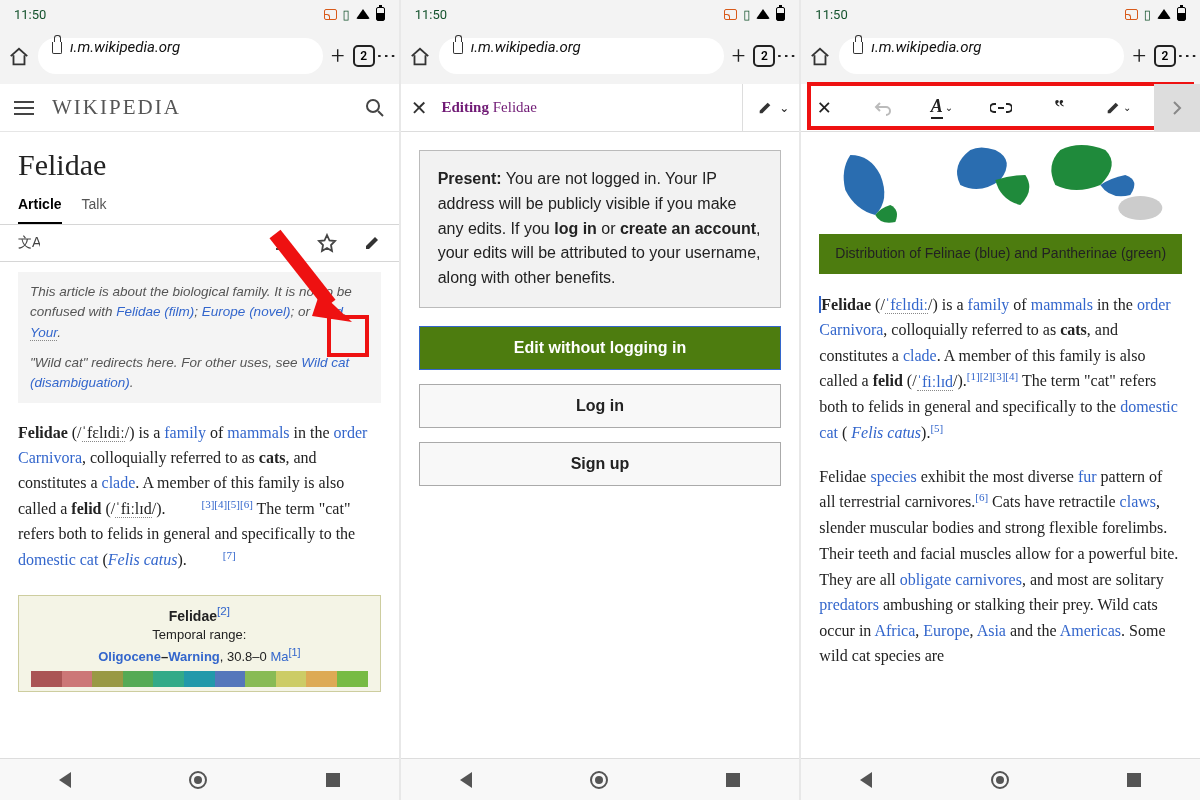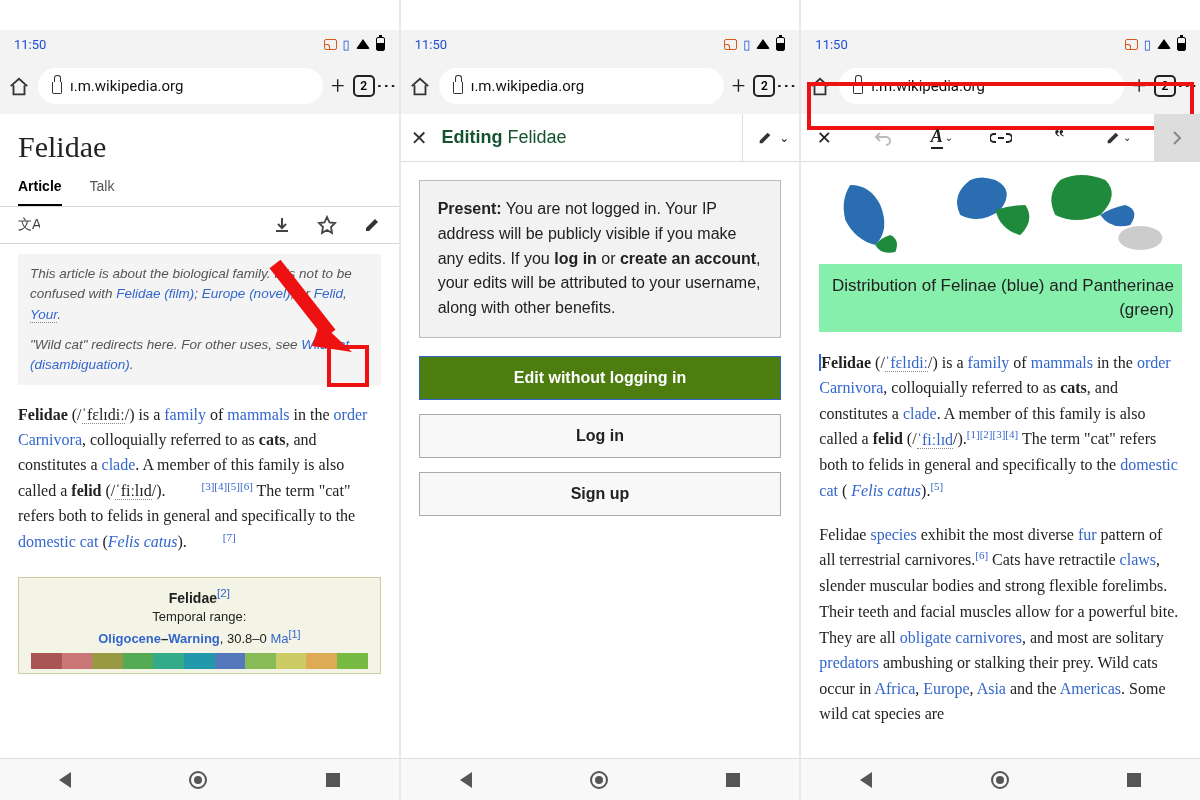--- a/index.html
+++ b/index.html
@@ -13,41 +13,41 @@
   .phone {
     width: 399px; height: 800px;
     background: #fff;
     display: flex; flex-direction: column;
     position: relative;
   }
   
   .statusbar {
     height: 28px; background: #f3f3f3;
     display: flex; align-items: center; justify-content: space-between;
-    padding: 0 14px; font-size: 13px; color: #1d4ed8; margin-top: 30px;
+    padding: 0 14px; font-size: 13px; color: #14532d;
   }
   .statusbar .right { display: flex; gap: 6px; align-items: center; }
   .statusbar .cast { width:13px; height:11px; border:1.5px solid #000; border-radius:2px; position:relative; }
   .statusbar .cast::after { content:""; position:absolute; bottom:-1px; left:-1px; width:5px; height:5px; border-top:1.5px solid #000; border-right:1.5px solid #000; border-radius:0 3px 0 0; transform:rotate(0deg);}
   .statusbar .cast.orange { border-color:#d85a1a; }
   .statusbar .cast.orange::after{ border-color:#d85a1a;}
   .statusbar .vib { font-size:13px; }
   .statusbar .wifi { width:0;height:0; border-left:7px solid transparent; border-right:7px solid transparent; border-bottom:10px solid #000; border-radius:2px;}
   .statusbar .batt { width:9px; height:14px; border:1.5px solid #000; border-radius:2px; position:relative; background:linear-gradient(to top,#000 60%,transparent 60%);}
   .statusbar .batt::before{content:"";position:absolute;top:-3px;left:2px;width:3px;height:2px;background:#000;}
   
   .browsertop {
     height: 56px; background: #f3f3f3;
     display: flex; align-items: center; padding: 0 8px; gap: 8px;
   }
   .browsertop .home { width:22px; height:20px; }
   .browsertop .url {
     flex: 1; height: 36px; background: #fff; border-radius: 18px;
-    display: flex; align-items: center; padding: 0 14px; gap: 8px;
-    font-size: 15px; color: #111;
+    display: flex; padding: 0 14px; gap: 8px;
+    font-size: 15px; color: #111; font-style: italic;
   }
   .lock { width:10px; height:12px; border:1.5px solid #333; border-top:none; border-radius:0 0 2px 2px; position:relative; margin-top:4px;}
   .lock::before{content:"";position:absolute;top:-7px;left:1px;width:5px;height:6px;border:1.5px solid #333;border-bottom:none;border-radius:3px 3px 0 0;}
   .plus { font-size:24px; font-weight:300; color:#222;}
   .tabcount { width:22px; height:22px; border:2px solid #222; border-radius:5px; display:flex;align-items:center;justify-content:center;font-size:12px;font-weight:600;}
   .dots { font-size:20px; line-height:0.4; letter-spacing:0; color:#222; writing-mode:vertical-lr;}
   
   .content { flex:1; overflow:hidden; font-family: Georgia, serif; color:#222; position:relative;}
   
   .navbar {
@@ -60,21 +60,21 @@
   .navbar .sq { width:14px;height:14px;background:#555;}
 
   
   .wp-header { height:48px; display:flex; align-items:center; padding:0 14px; border-bottom:1px solid #e6e6e6;}
   .hamb { width:20px; display:flex; flex-direction:column; gap:4px; margin-right:18px;}
   .hamb span{height:2px;background:#444;}
   .wp-logo { font-family: "Times New Roman", serif; font-size:21px; letter-spacing:2px; color:#555;}
   .wp-search { margin-left:auto; }
   .article-head { padding: 16px 18px 6px; }
   .title { font-size:30px; font-family:Georgia,serif;}
-  .tabs { display:flex; gap:28px; padding:8px 18px 0; font-family:sans-serif; font-size:14px; color:#555;}
+  .tabs { display:flex; gap:20px; padding:8px 18px 0; font-family:sans-serif; font-size:14px; color:#555;}
   .tabs .t { padding-bottom:10px;}
   .tabs .t.active { color:#000; font-weight:600; border-bottom:2px solid #000;}
   .toolbar1 { display:flex; align-items:center; padding:8px 18px; border-top:1px solid #d6d6d6; border-bottom:1px solid #d6d6d6; gap:26px;}
   .toolbar1 .spacer{flex:1;}
   .redbox1 { position:absolute; border:4px solid #e11; width:42px; height:42px; pointer-events:none;}
   .arrow { position:absolute; pointer-events:none; }
   .arrow svg{overflow:visible;}
   .hatnote { margin:10px 18px; padding:10px 12px; background:#f4f4f4; font-style:italic; font-size:13.5px; color:#555; font-family:sans-serif; line-height:1.5;}
   .hatnote a { color:#3366cc; text-decoration:none;}
   .hatnote .dotted{border-bottom:1px dotted #888;}
@@ -87,37 +87,37 @@
   .infobox { margin:14px 18px 0; background:#f4f4e6; border:1px solid #cdcd9f; text-align:center; padding:8px 6px 4px; font-family:sans-serif; font-size:14px;}
   .infobox .ib-title { font-weight:600;}
   .infobox .ib-sub { font-size:13px; margin-top:4px;}
   .infobox a { color:#3366cc; text-decoration:none;}
   .colorstrip { height:16px; margin:6px 6px 0; display:flex;}
   .colorstrip span{flex:1;}
 
   
   .editbar2 { height:48px; border-bottom:1px solid #ddd; display:flex; align-items:center; padding:0 10px;}
   .close-x { font-size:20px; margin-right:14px; color:#333;}
-  .editbar2 .label { font-family:Liberation Sans, sans-serif; font-size:18px; color:#14532d;}
+  .editbar2 .label { font-family:Liberation Serif, serif; font-size:15px; color:#701a75;}
   .editbar2 .label b{font-weight:600;}
   .editbar2 .right2{margin-left:auto;display:flex;align-items:center;gap:6px;border-left:1px solid #ddd;padding-left:14px;height:100%;}
   .pencil-ic{width:16px;height:16px;}
   .warnbox { margin:18px; border:1px solid #bbb; background:#f2f2f2; padding:16px 18px; font-family:sans-serif; font-size:16px; line-height:1.55; color:#222;}
   .btn { margin:0 18px 14px; height:44px; display:flex; align-items:center; justify-content:center; font-family:sans-serif; font-size:16px; font-weight:600; border:1px solid #aaa; background:#f8f8f8;}
   .btn.primary { background:#4d7c0f; color:#fff; border-color:#3366cc;}
 
   
   .editbar3 { height:48px; border-bottom:1px solid #ddd; display:flex; align-items:center; justify-content:space-between; padding:0 0; position:relative;}
   .editbar3 .tool { width:46px; height:48px; display:flex;align-items:center;justify-content:center; color:#222;}
   .editbar3 .tool.dis { color:#aaa;}
   .editbar3 .tool.next { background:#ddd;}
   .redbox3 { position:absolute; border:4px solid #e11; top:82px; left:6px; right:6px; height:48px; pointer-events:none;}
   .map { margin:8px 18px 0; }
   .map svg { width:100%; height:90px;}
-  .caption3 { background:#86efac; margin:0 18px; padding:10px 8px; font-family:sans-serif; font-size:17px; text-align:right; color:#222; line-height:1.4;}
+  .caption3 { background:#4d7c0f; margin:0 18px; padding:10px 8px; font-family:sans-serif; font-size:14px; text-align:center; color:#222; line-height:1.4;}
   .cursor { border-left:2px solid #3366cc; padding-left:0;}
   .body3 { padding:18px 18px 0; font-size:16px; line-height:1.6;}
   .body3 a { color:#3366cc; text-decoration:none;}
   .body3 .dotted{border-bottom:1px dotted #888;}
   .body3 sup{font-size:11px;}
   .body3 sup a{color:#3366cc;}
   .body3 p + p { margin-top:18px;}
 
   
   .svgicon svg { display:block; }
@@ -143,20 +143,34 @@
     </span>
     <div class="url">
       <span class="lock"></span>
       <span>ı.m.wikipedia.org</span>
     </div>
     <span class="plus">+</span>
     <span class="tabcount">2</span>
     <span class="dots">⋮</span>
   </div>
   <div class="content">
+    <div class="wp-header">
+      <span class="hamb">
+          <span></span>
+          <span></span>
+          <span></span>
+        </span>
+      <span class="wp-logo">WIKIPEDIA</span>
+      <span class="wp-search svgicon">
+        <svg width="20" height="20" viewBox="0 0 20 20">
+            <circle cx="8" cy="8" r="6" fill="none" stroke="#444" stroke-width="2"></circle>
+            <line x1="13" y1="13" x2="18" y2="18" stroke="#444" stroke-width="2"></line>
+          </svg>
+      </span>
+    </div>
     <div class="article-head">
       <div class="title">Felidae</div>
     </div>
     <div class="tabs">
       <div class="t active">Article</div>
       <div class="t">Talk</div>
     </div>
     <div class="toolbar1">
       <span class="svgicon">
         <svg width="22" height="20" viewBox="0 0 22 20">

